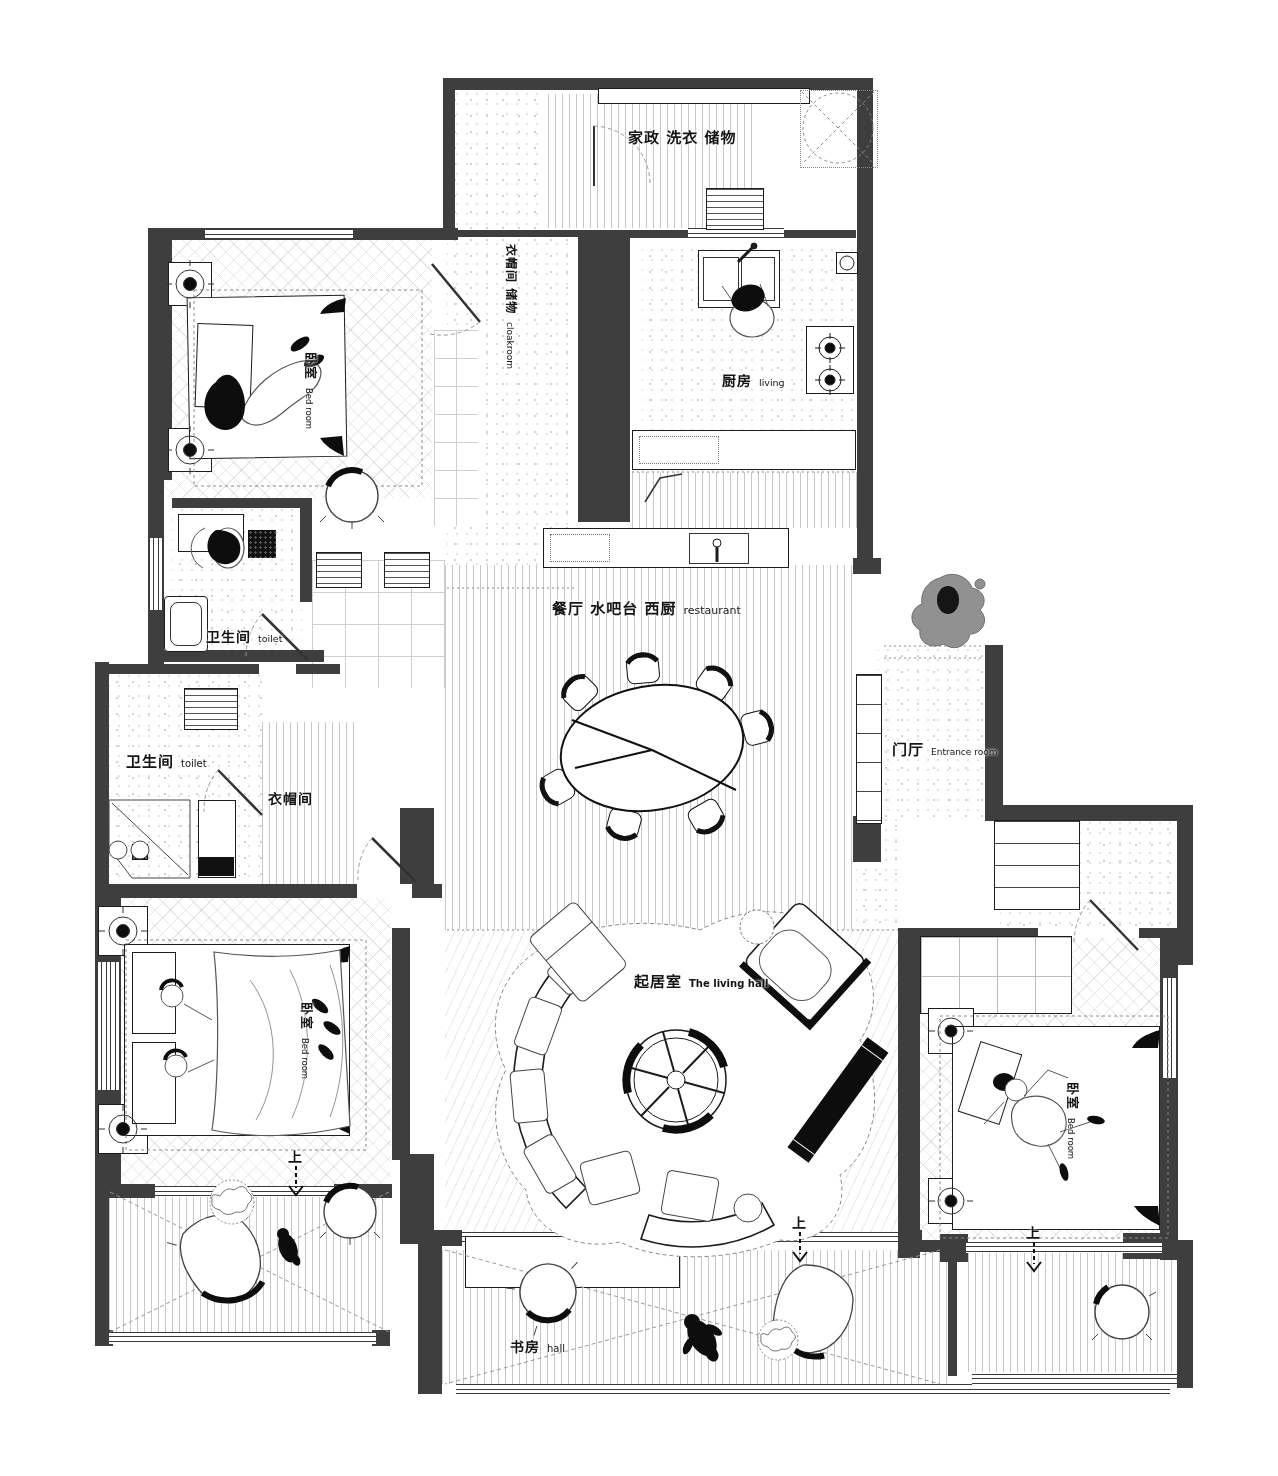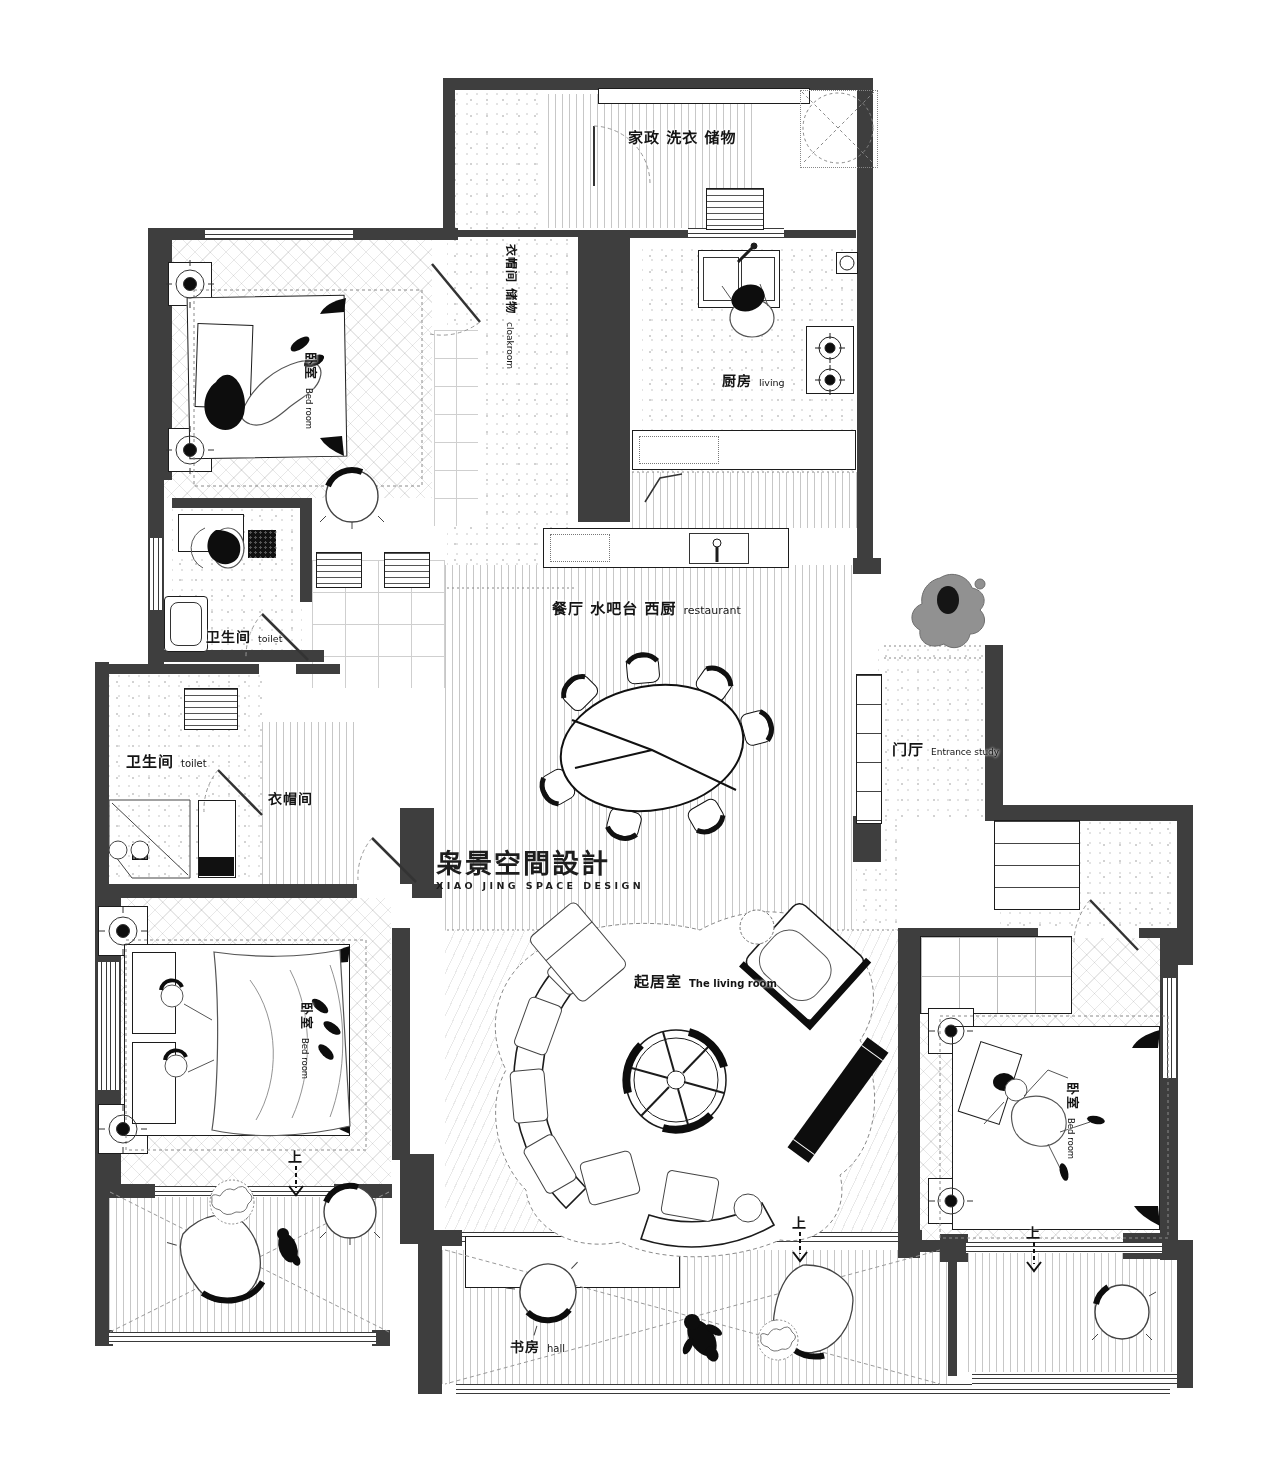--- a/index.html
+++ b/index.html
@@ -547,43 +547,39 @@
   <div class="lbl vlab" style="left:302px;top:352px;font-size:13px;">
     <span class="cn">卧室</span><span class="en" style="font-size:8.5px;">Bed room</span>
   </div>
   <div class="lbl" style="left:206px;top:626px;font-size:14px;">
     <span class="cn">卫生间</span><span class="en" style="font-size:9.5px;">toilet</span>
   </div>
   <div class="lbl" style="left:552px;top:597px;font-size:15px;">
     <span class="cn">餐厅 水吧台 西厨</span><span class="en" style="font-size:11px;">restaurant</span>
   </div>
   <div class="lbl" style="left:892px;top:738px;font-size:15px;">
-    <span class="cn">门厅</span><span class="en" style="font-size:9px;">Entrance study</span>
+    <span class="cn">门厅</span><span class="en" style="font-size:9px;">Entrance room</span>
   </div>
   <div class="lbl" style="left:126px;top:750px;font-size:15px;">
     <span class="cn">卫生间</span><span class="en" style="font-size:10px;">toilet</span>
   </div>
   <div class="lbl" style="left:268px;top:788px;font-size:14px;">
     <span class="cn">衣帽间</span>
   </div>
   <div class="lbl" style="left:634px;top:970px;font-size:15px;">
-    <span class="cn">起居室</span><span class="en" style="font-size:10px;font-weight:bold;">The living room</span>
+    <span class="cn">起居室</span><span class="en" style="font-size:10px;font-weight:bold;">The living hall</span>
   </div>
   <div class="lbl vlab" style="left:298px;top:1002px;font-size:13px;">
     <span class="cn">卧室</span><span class="en" style="font-size:8.5px;">Bed room</span>
   </div>
   <div class="lbl vlab" style="left:1064px;top:1082px;font-size:13px;">
     <span class="cn">卧室</span><span class="en" style="font-size:8.5px;">Bed room</span>
   </div>
   <div class="lbl" style="left:510px;top:1336px;font-size:14px;">
     <span class="cn">书房</span><span class="en" style="font-size:10px;">hall</span>
   </div>
 
   <div class="upmark" style="left:288px;top:1146px;">上</div>
   <div class="upmark" style="left:792px;top:1212px;">上</div>
   <div class="upmark" style="left:1026px;top:1222px;">上</div>
 
-  <div class="logo">
-    <div class="logo-cn">枭景空間設計</div>
-    <div class="logo-en">XIAO JING SPACE DESIGN</div>
-  </div>
 
 </div>
 
 </body></html>

